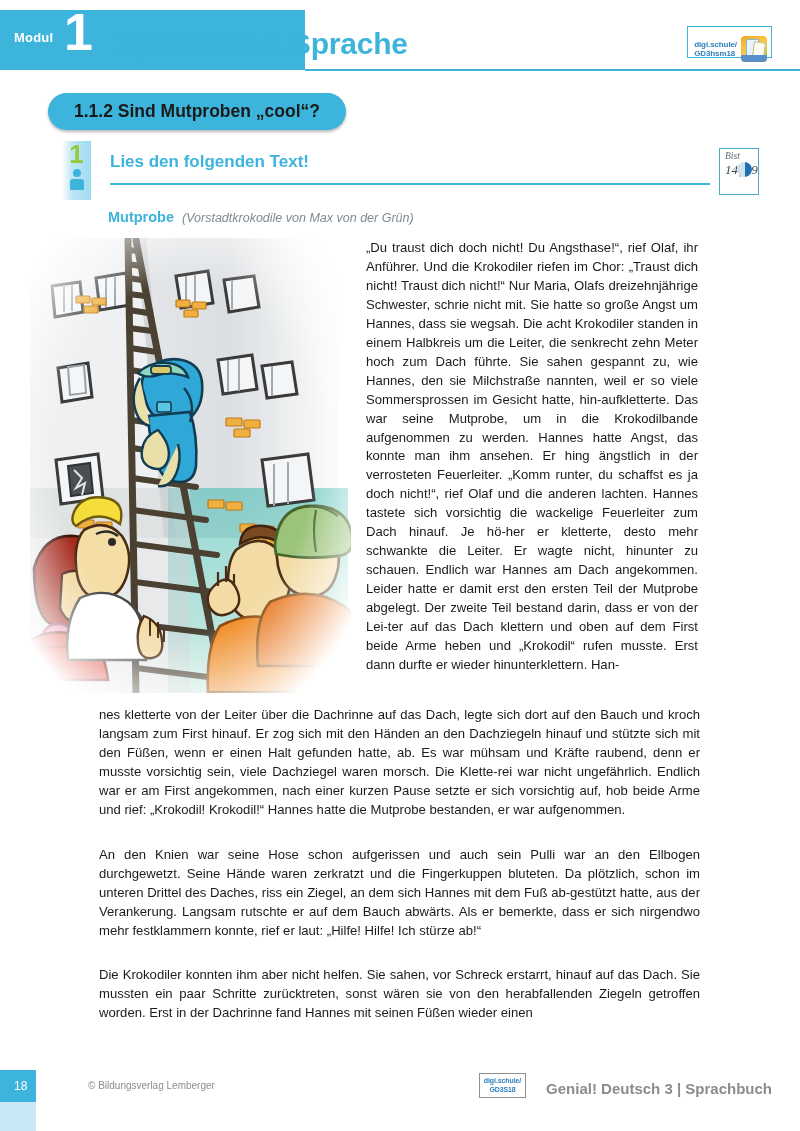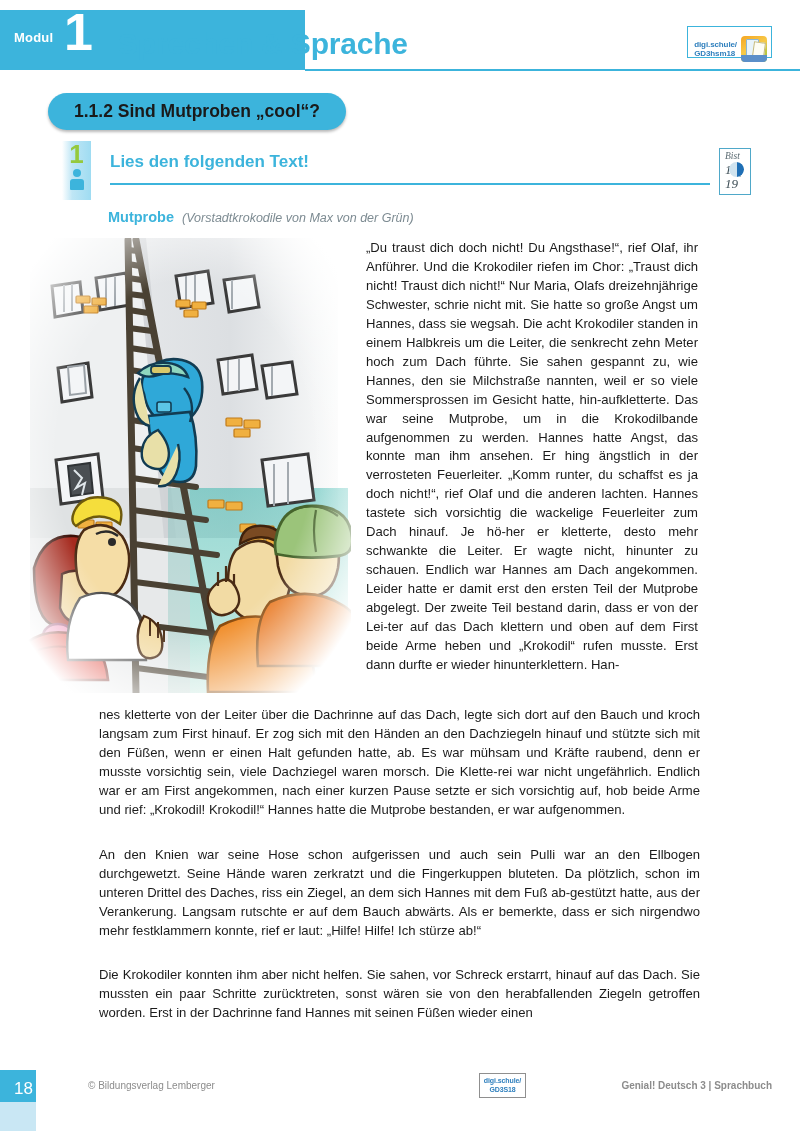--- a/index.html
+++ b/index.html
@@ -171,21 +171,21 @@
     position: absolute;
     left: 110px; top: 183px;
     width: 600px; height: 1.6px;
     background: #3cb4dc;
   }
 
   
   #bist-box {
     position: absolute;
     left: 719px; top: 148px;
-    width: 32px; height: 47px;
+    width: 40px; height: 47px;
     box-sizing: border-box;
     border: 1.3px solid #4fa8c9;
     background: #ffffff;
     padding: 3px 0 0 5px;
   }
   #bist-label {
     font-family: "Liberation Serif", serif;
     font-style: italic;
     font-size: 9.5px;
     color: #5b6b72;
@@ -272,21 +272,21 @@
   }
   #footer-tab-bottom {
     position: absolute;
     left: 0; top: 1102px;
     width: 36px; height: 29px;
     background: #c9e7f4;
   }
   #page-number {
     position: absolute;
     left: 14px; top: 1079px;
-    font-size: 17px;
+    font-size: 12px;
     color: #ffffff;
     font-weight: 400;
   }
   #copyright {
     position: absolute;
     left: 88px; top: 1080px;
     font-size: 10px;
     color: #8c8c8c;
   }
   #digi-badge-footer {
@@ -305,21 +305,21 @@
     font-weight: 700;
     color: #2e7fbd;
     line-height: 1.2;
     text-align: center;
     white-space: pre-line;
     letter-spacing: -0.1px;
   }
   #footer-book {
     position: absolute;
     right: 28px; top: 1080px;
-    font-size: 10px;
+    font-size: 15px;
     font-weight: 700;
     color: #8c8c8c;
     margin-left: 47px;
   }
 </style>
 </head>
 <body>
 
 <div id="header-bar"></div>
 <div id="modul-label">Modul</div>

